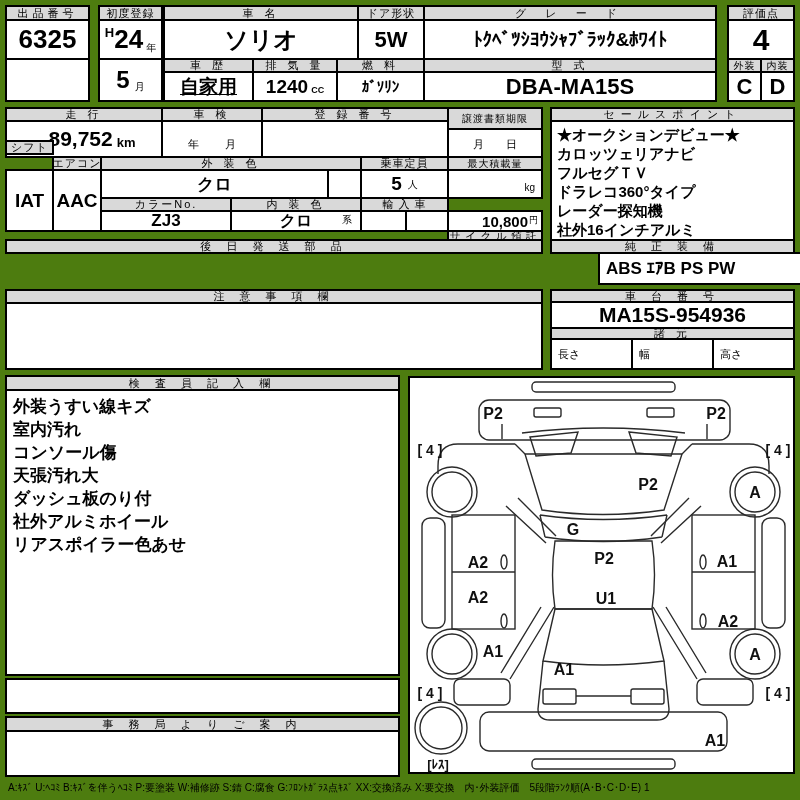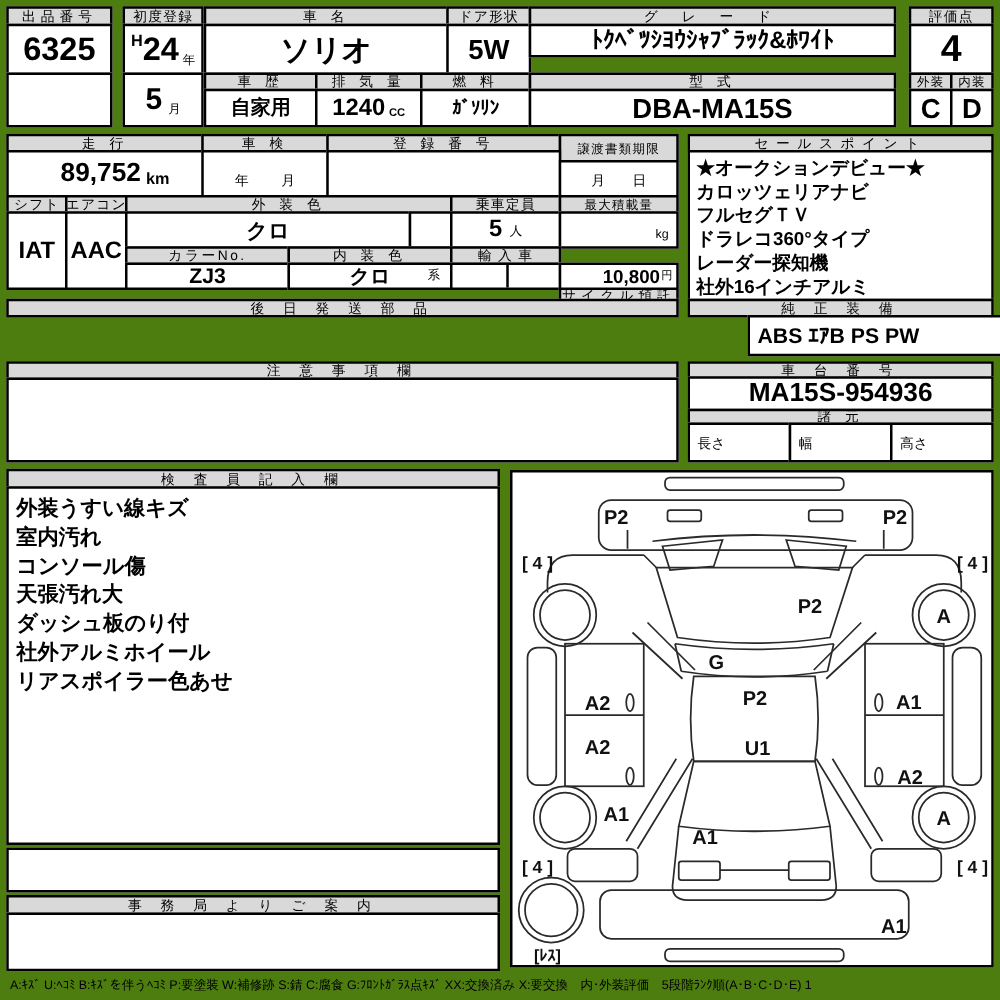--- a/index.html
+++ b/index.html
@@ -40,29 +40,29 @@
   </div>
 
   <div class="cell hd" style="left:163px;top:5px;width:196px;height:16px;">車 名</div>
   <div class="cell hd ls1" style="left:357px;top:5px;width:68px;height:16px;">ドア形状</div>
   <div class="cell vl" style="left:163px;top:19px;width:196px;height:41px;font-size:24px;">ソリオ</div>
   <div class="cell vl" style="left:357px;top:19px;width:68px;height:41px;font-size:22px;">5W</div>
 
   <div class="cell hd" style="left:163px;top:58px;width:91px;height:15px;">車 歴</div>
   <div class="cell hd" style="left:252px;top:58px;width:86px;height:15px;">排 気 量</div>
   <div class="cell hd" style="left:336px;top:58px;width:89px;height:15px;">燃 料</div>
-  <div class="cell vl" style="left:163px;top:71px;width:91px;height:31px;font-size:16px;">自家用</div>
+  <div class="cell vl" style="left:163px;top:71px;width:91px;height:31px;font-size:19px;text-decoration:underline;">自家用</div>
   <div class="cell" style="left:252px;top:71px;width:86px;height:31px;">
     <span class="vl" style="font-size:19px;">1240</span>
     <span class="unit" style="font-size:9px;margin:0 0 5px 3px;">CC</span>
   </div>
   <div class="cell vl" style="left:336px;top:71px;width:89px;height:31px;font-size:15px;">ｶﾞｿﾘﾝ</div>
 
   <div class="cell hd ls8" style="left:423px;top:5px;width:294px;height:16px;">グ レ ー ド</div>
-  <div class="cell vl" style="left:423px;top:19px;width:294px;height:27px;font-size:19px;">ﾄｸﾍﾞﾂｼﾖｳｼｬﾌﾞﾗｯｸ&amp;ﾎﾜｲﾄ</div>
+  <div class="cell vl" style="left:423px;top:19px;width:294px;height:41px;font-size:19px;">ﾄｸﾍﾞﾂｼﾖｳｼｬﾌﾞﾗｯｸ&amp;ﾎﾜｲﾄ</div>
   <div class="cell hd" style="left:423px;top:58px;width:294px;height:15px;">型 式</div>
   <div class="cell vl" style="left:423px;top:71px;width:294px;height:31px;font-size:22px;">DBA-MA15S</div>
 
   <div class="cell hd ls1" style="left:727px;top:5px;width:68px;height:16px;">評価点</div>
   <div class="cell vl" style="left:727px;top:19px;width:68px;height:41px;font-size:30px;">4</div>
   <div class="cell hd f10 ls1" style="left:727px;top:58px;width:35px;height:15px;">外装</div>
   <div class="cell hd f10 ls1" style="left:760px;top:58px;width:35px;height:15px;">内装</div>
   <div class="cell vl" style="left:727px;top:71px;width:35px;height:31px;font-size:22px;">C</div>
   <div class="cell vl" style="left:760px;top:71px;width:35px;height:31px;font-size:22px;">D</div>
 
@@ -77,21 +77,21 @@
   <div class="cell" style="left:161px;top:120px;width:102px;height:38px;align-items:flex-end;padding-bottom:4px;gap:26px;font-size:11px;">
     <span>年</span>
     <span>月</span>
   </div>
   <div class="cell" style="left:261px;top:120px;width:188px;height:38px;"></div>
   <div class="cell" style="left:447px;top:128px;width:96px;height:30px;align-items:flex-end;padding-bottom:4px;gap:22px;font-size:11px;">
     <span>月</span>
     <span>日</span>
   </div>
 
-  <div class="cell hd ls1" style="left:5px;top:156px;width:49px;height:15px;">シフト</div>
+  <div class="cell hd ls1" style="left:5px;top:140px;width:49px;height:15px;">シフト</div>
   <div class="cell hd ls1" style="left:52px;top:156px;width:50px;height:15px;">エアコン</div>
   <div class="cell vl" style="left:5px;top:169px;width:49px;height:63px;font-size:19px;">IAT</div>
   <div class="cell vl" style="left:52px;top:169px;width:50px;height:63px;font-size:19px;">AAC</div>
 
   <div class="cell hd" style="left:100px;top:156px;width:262px;height:15px;">外 装 色</div>
   <div class="cell vl" style="left:100px;top:169px;width:229px;height:30px;font-size:17px;">クロ</div>
   <div class="cell" style="left:327px;top:169px;width:35px;height:30px;"></div>
   <div class="cell hd ls2" style="left:100px;top:197px;width:132px;height:15px;">カラーNo.</div>
   <div class="cell hd" style="left:230px;top:197px;width:132px;height:15px;">内 装 色</div>
   <div class="cell vl" style="left:100px;top:210px;width:132px;height:22px;font-size:17px;">ZJ3</div>

